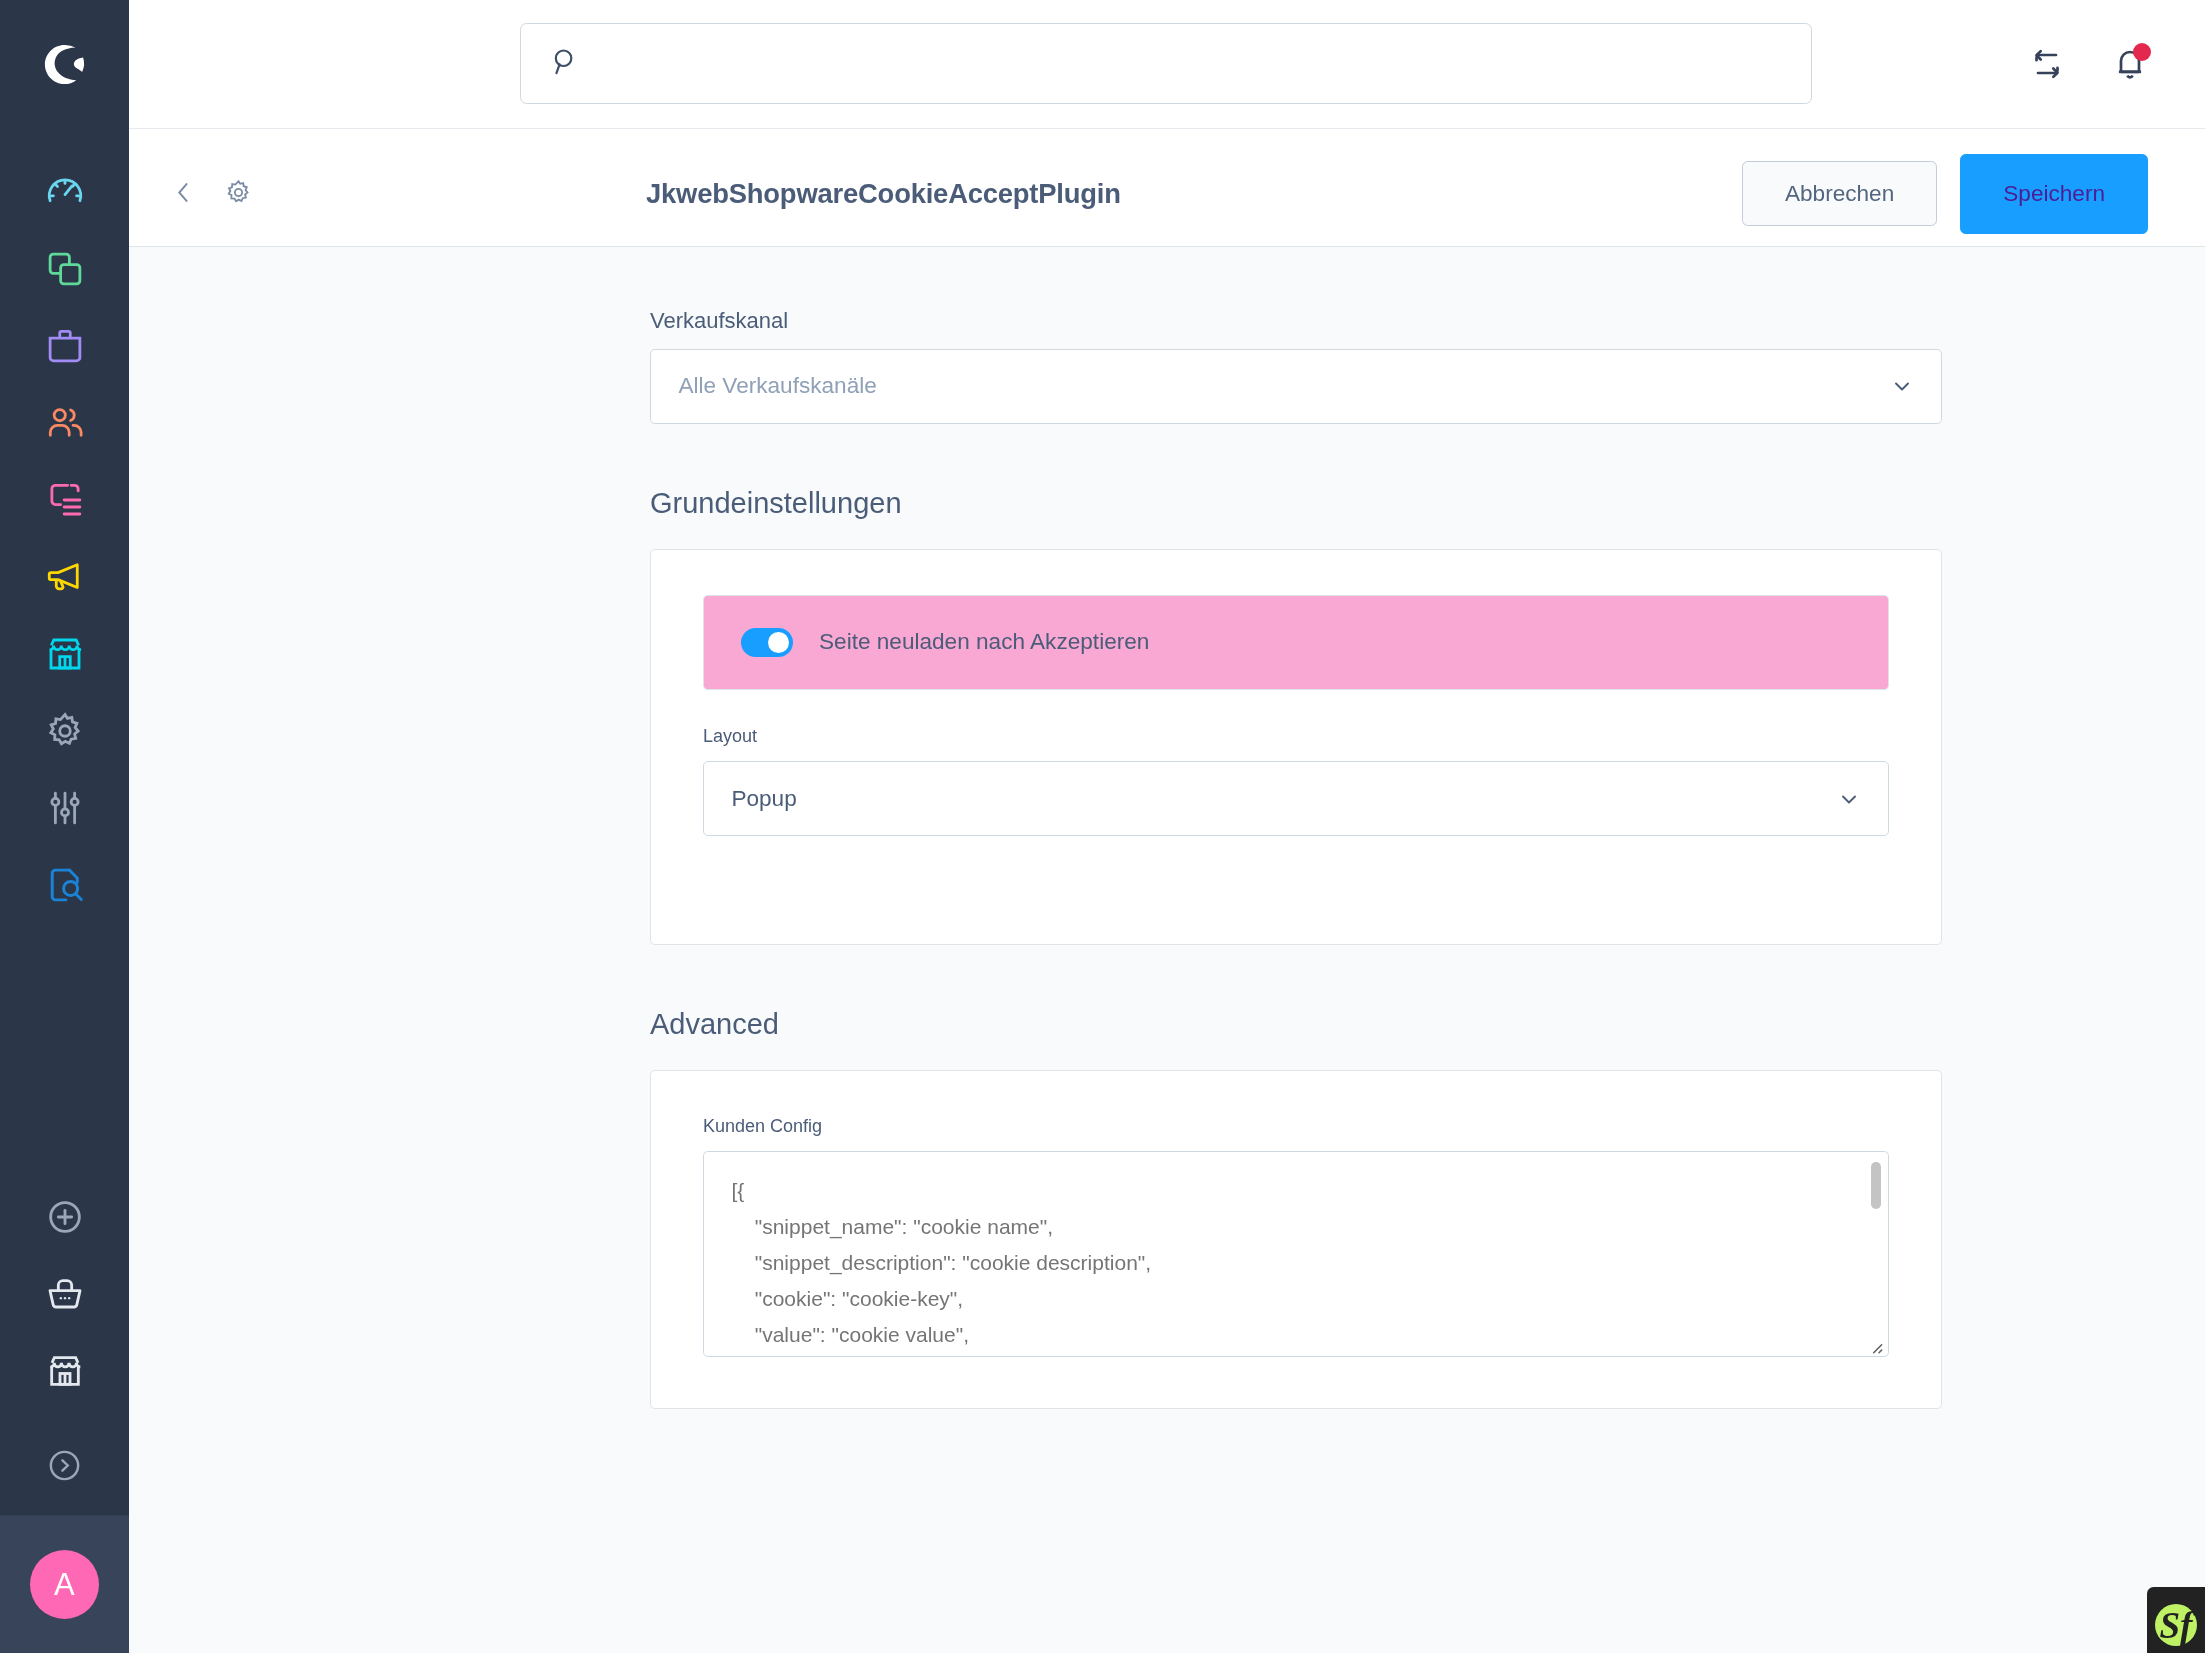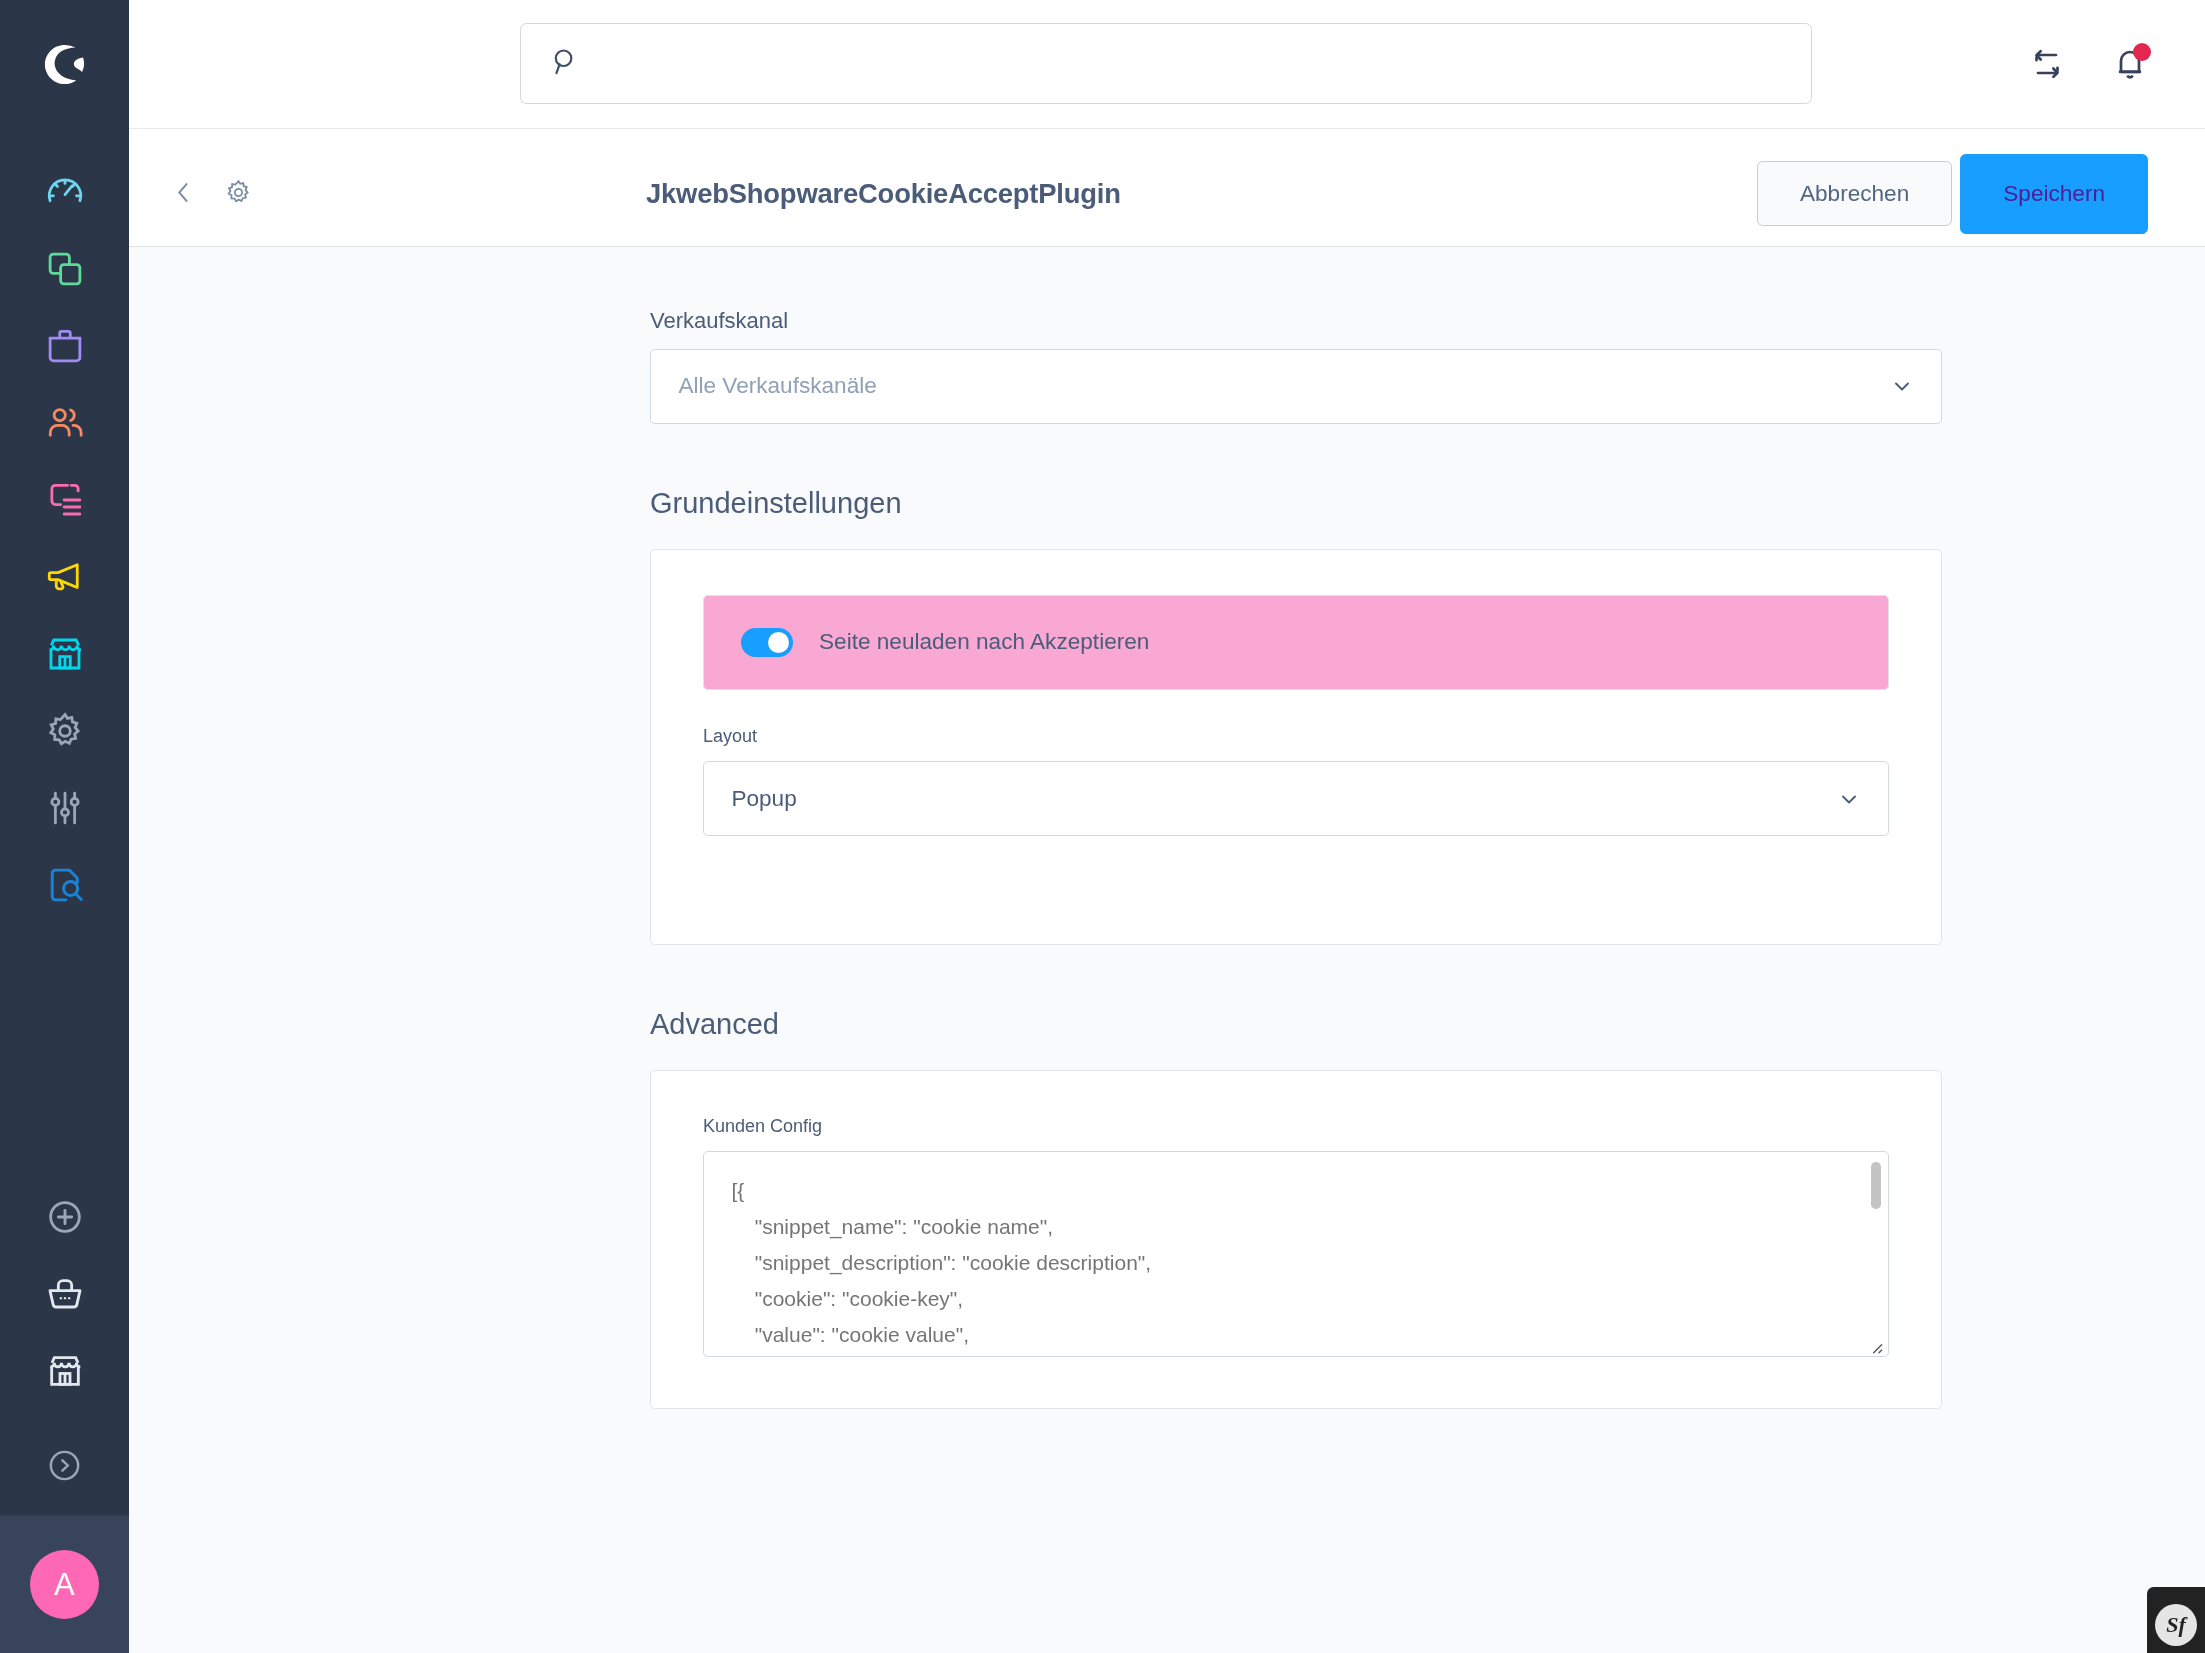--- a/index.html
+++ b/index.html
@@ -97,21 +97,21 @@
     flex: 0 0 119px;
     position: relative;
   }
   .hb-left { display: flex; align-items: center; gap: 26px; }
   .hb-icon-btn { cursor: pointer; display: flex; align-items: center; justify-content: center; }
   .hb-title {
     position: absolute; left: 517px;
     font-size: 27.4px; font-weight: 700; color: #4a5c78;
     letter-spacing: -0.2px;
   }
-  .hb-right { margin-left: auto; display: flex; align-items: center; gap: 8px; }
+  .hb-right { margin-left: auto; display: flex; align-items: center; gap: 23px; }
   .btn {
     font-family: "Liberation Sans", sans-serif;
     font-size: 22.6px; border-radius: 5.7px;
     cursor: pointer; outline: none;
     display: flex; align-items: center; justify-content: center;
   }
   .btn-ghost {
     height: 65px; padding: 0 42px;
     background: #f9fafb; border: 0.8px solid #c3ccd9; color: #52667f;
   }
@@ -193,24 +193,24 @@
 
   
   .sf-badge {
     position: absolute; right: 0px; bottom: 0px;
     width: 58px; height: 66px;
     background: #222222; border-radius: 6.5px 0 0 0;
     display: flex; align-items: center; justify-content: center;
   }
   .sf-circle {
     width: 42px; height: 42px; border-radius: 50%;
-    background: #e5e5e5;
+    background: #bef264;
     display: flex; align-items: center; justify-content: center;
     color: #222; font-family: "Liberation Serif", serif;
-    font-size: 22px; font-style: italic; font-weight: 700; margin-top: 10px;
+    font-size: 37px; font-style: italic; font-weight: 700; margin-top: 10px;
   }
 </style>
 </head>
 <body>
 
 <div class="app">
 
   <aside class="sidebar">
 
     <div class="sb-logo">

